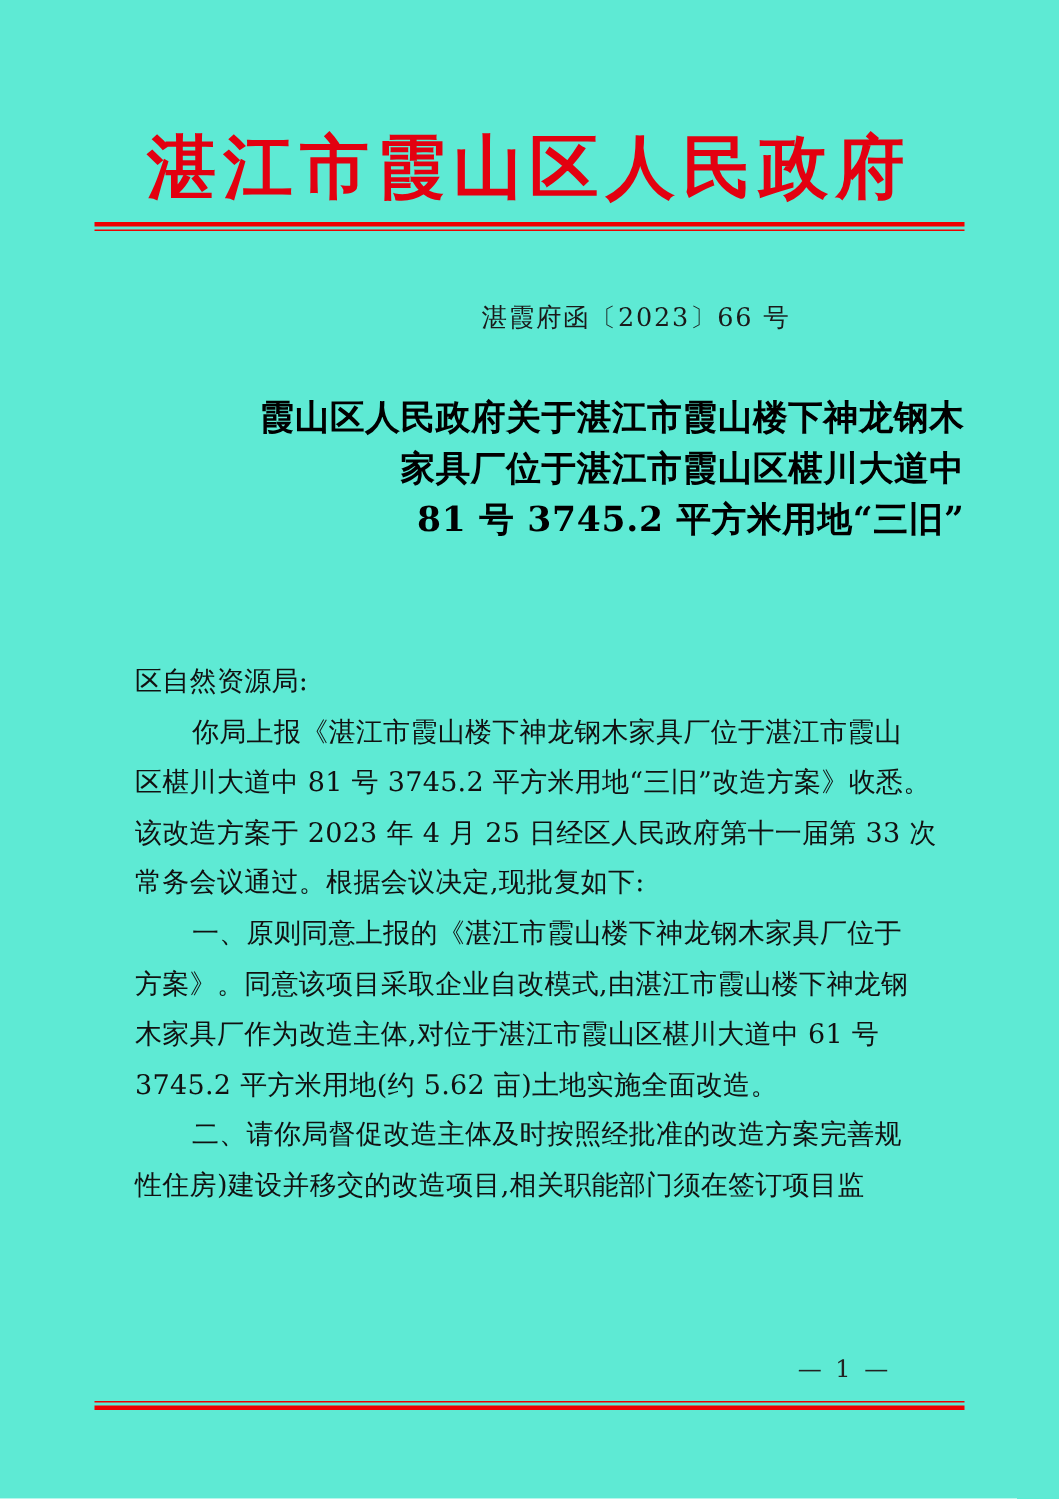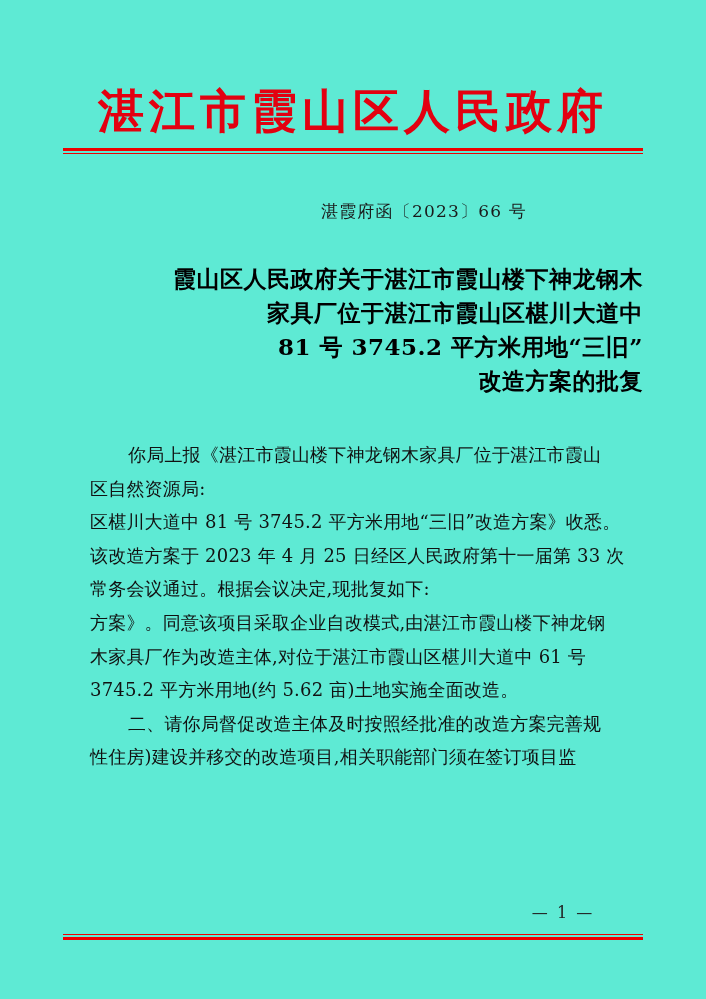--- a/index.html
+++ b/index.html
@@ -166,29 +166,29 @@
   </div>
 
   <div class="docnum">
     <span class="docnum-text">湛霞府函〔2023〕66 号</span>
   </div>
 
   <div class="title-block">
     <div class="title-line">霞山区人民政府关于湛江市霞山楼下神龙钢木</div>
     <div class="title-line">家具厂位于湛江市霞山区椹川大道中</div>
     <div class="title-line">81 号 3745.2 平方米用地“三旧”</div>
-    <div class="title-line">改造方案的批复</div>
   </div>
 
   <div class="body-block">
+    <div class="body-line">区自然资源局:</div>
     <div class="body-line indent-2">你局上报《湛江市霞山楼下神龙钢木家具厂位于湛江市霞山</div>
-    <div class="body-line">区自然资源局:</div>
     <div class="body-line">区椹川大道中 81 号 3745.2 平方米用地“三旧”改造方案》收悉。</div>
     <div class="body-line">该改造方案于 2023 年 4 月 25 日经区人民政府第十一届第 33 次</div>
     <div class="body-line">常务会议通过。根据会议决定,现批复如下:</div>
+    <div class="body-line indent-2">一、原则同意上报的《湛江市霞山楼下神龙钢木家具厂位于</div>
     <div class="body-line">方案》。同意该项目采取企业自改模式,由湛江市霞山楼下神龙钢</div>
     <div class="body-line">木家具厂作为改造主体,对位于湛江市霞山区椹川大道中 61 号</div>
     <div class="body-line">3745.2 平方米用地(约 5.62 亩)土地实施全面改造。</div>
     <div class="body-line indent-2">二、请你局督促改造主体及时按照经批准的改造方案完善规</div>
     <div class="body-line">性住房)建设并移交的改造项目,相关职能部门须在签订项目监</div>
   </div>
 
   <div class="footer-pageno">
     <span class="footer-pageno-text">— 1 —</span>
   </div>

